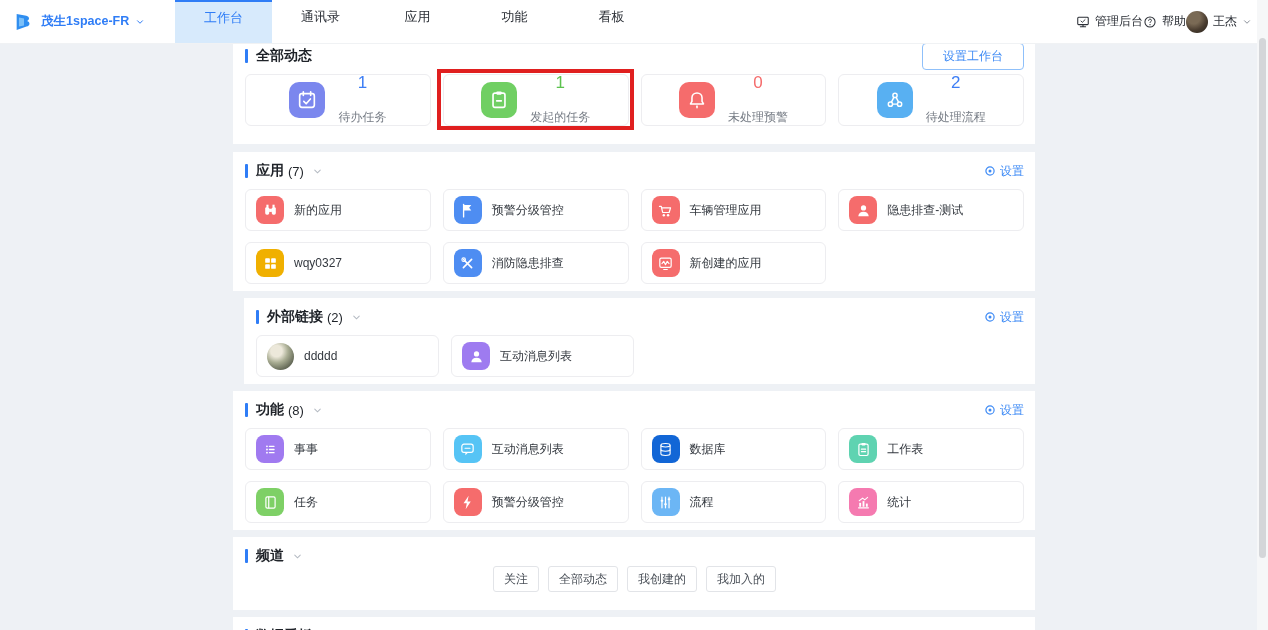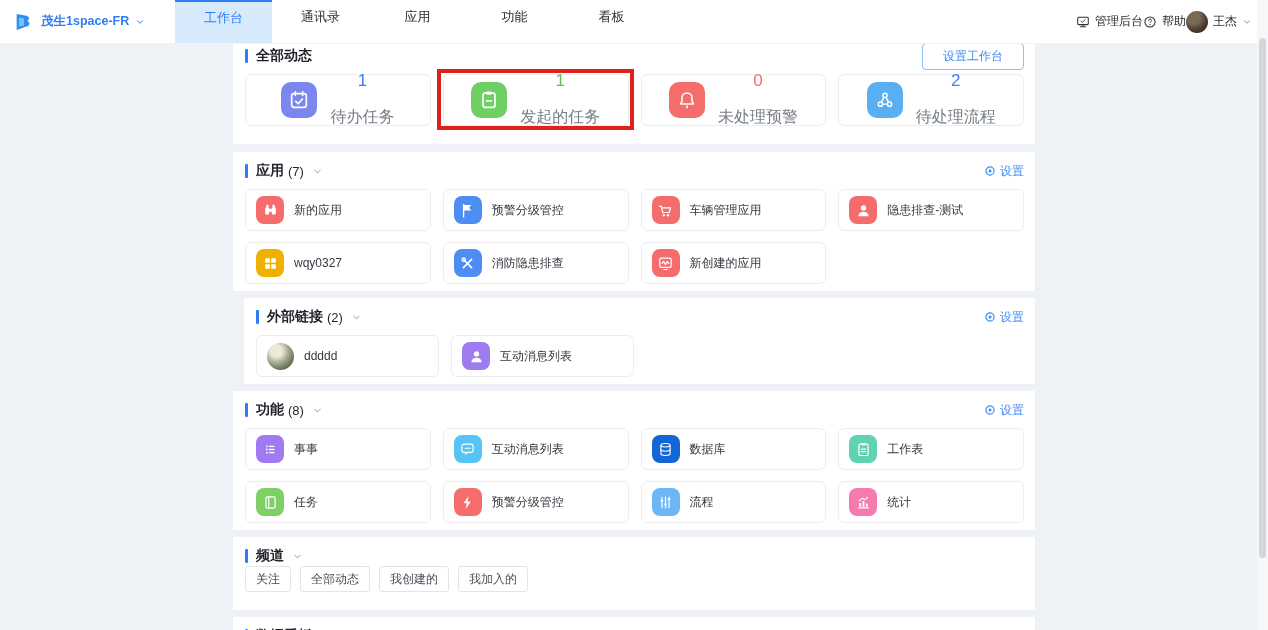--- a/index.html
+++ b/index.html
@@ -40,37 +40,37 @@
   .grid4 { display:grid; grid-template-columns:repeat(4,1fr); column-gap:12px; row-gap:11px; }
   
   .sec-mywork { height:110px; margin-bottom:8px; }
   .sec-mywork .sec-head { padding-top:13px; height:31px; margin-bottom:9px; }
   .stat-card { height:52px; border:1px solid #ededf0; border-radius:6px; background:#fff;
     display:flex; align-items:center; justify-content:center; gap:13px; cursor:pointer; }
   .icon36 { width:36px; height:36px; border-radius:10px; display:flex;
     align-items:center; justify-content:center; flex:none; }
   .stat-text { text-align:center; }
   .stat-count { font-size:17px; line-height:1.1; }
-  .stat-label { font-size:16px; color:#767c85; margin-top:16px; }
+  .stat-label { font-size:12px; color:#767c85; margin-top:16px; }
   
   .sec-apps, .sec-features { height:139px; margin-bottom:7px; }
   .sec-apps .sec-head, .sec-features .sec-head { margin-bottom:8px; }
   .sec-external { height:86px; margin-bottom:7px;margin-left:11px; }
   .sec-external .sec-head { margin-bottom:8px; }
   .app-card { height:42px; border:1px solid #ededf0; border-radius:6px; background:#fff;
     display:flex; align-items:center; padding:0 10px; gap:10px; cursor:pointer; }
   .icon28 { width:28px; height:28px; border-radius:8px; display:flex;
     align-items:center; justify-content:center; flex:none; }
   .icon-img { width:27px; height:27px; border-radius:50%; flex:none;
     background:radial-gradient(circle at 35% 30%, #ece8da 0 22%, #a9ad93 45%, #6b705d 72%, #3c4038 100%); }
   .app-label { font-size:12px; color:#33383f; white-space:nowrap; }
   
   .sec-channels { height:73px; margin-bottom:7px; }
   .sec-channels .sec-head { }
-  .chips { display:flex; gap:9px; }
+  .chips { display:flex; gap:9px;justify-content:center; }
   .chip { height:26px; line-height:24px; padding:0 10px; border:1px solid #e2e4e8;
     border-radius:3px; font-size:12px; color:#494f57; background:#fff; cursor:pointer; }
   
   .sec-dashboard { height:60px; }
   
   .annotation-box { position:absolute; left:437px; top:69px; width:197px; height:61px;
     border:4px solid #e01f1f; z-index:6; pointer-events:none; }
   
   .scrollbar { position:absolute; right:0; top:0; width:11px; height:630px; background:#f6f7f8; z-index:11; }
   .scroll-thumb { position:absolute; right:2px; top:38px; width:7px; height:520px;

